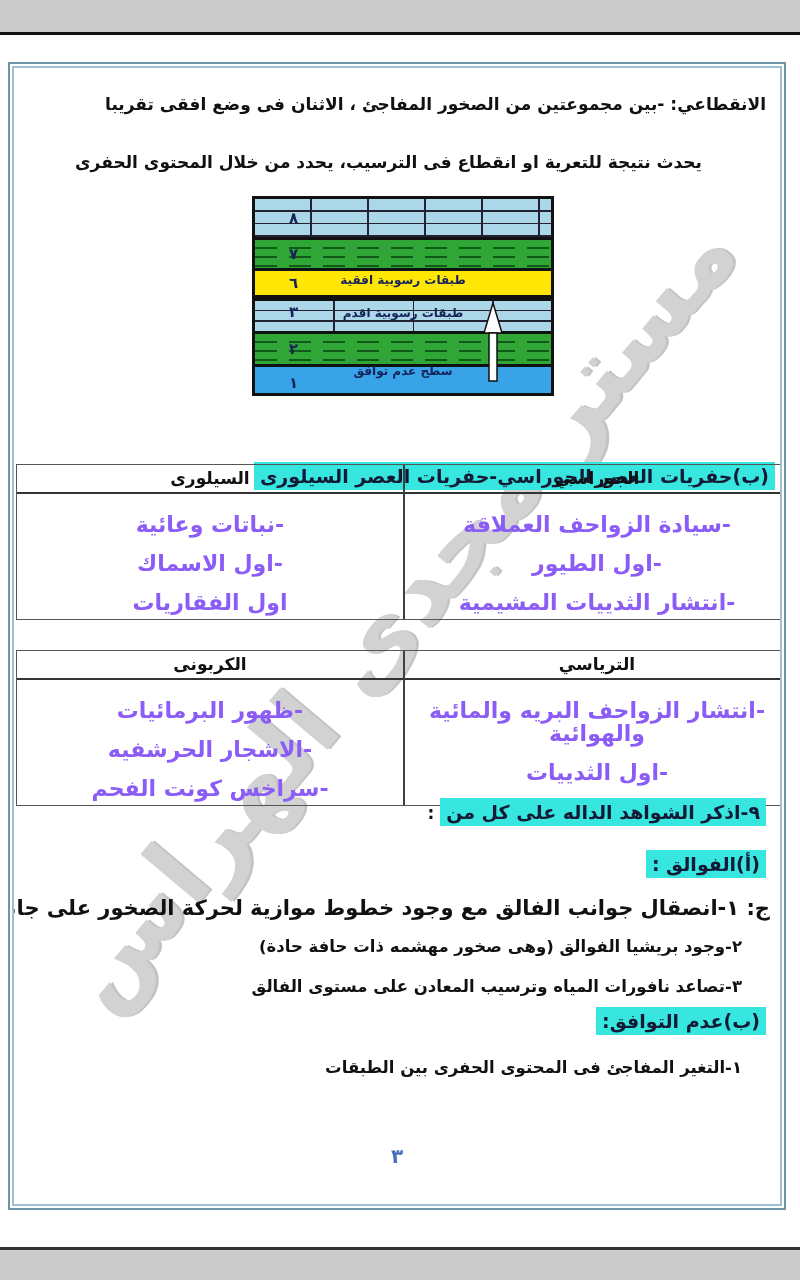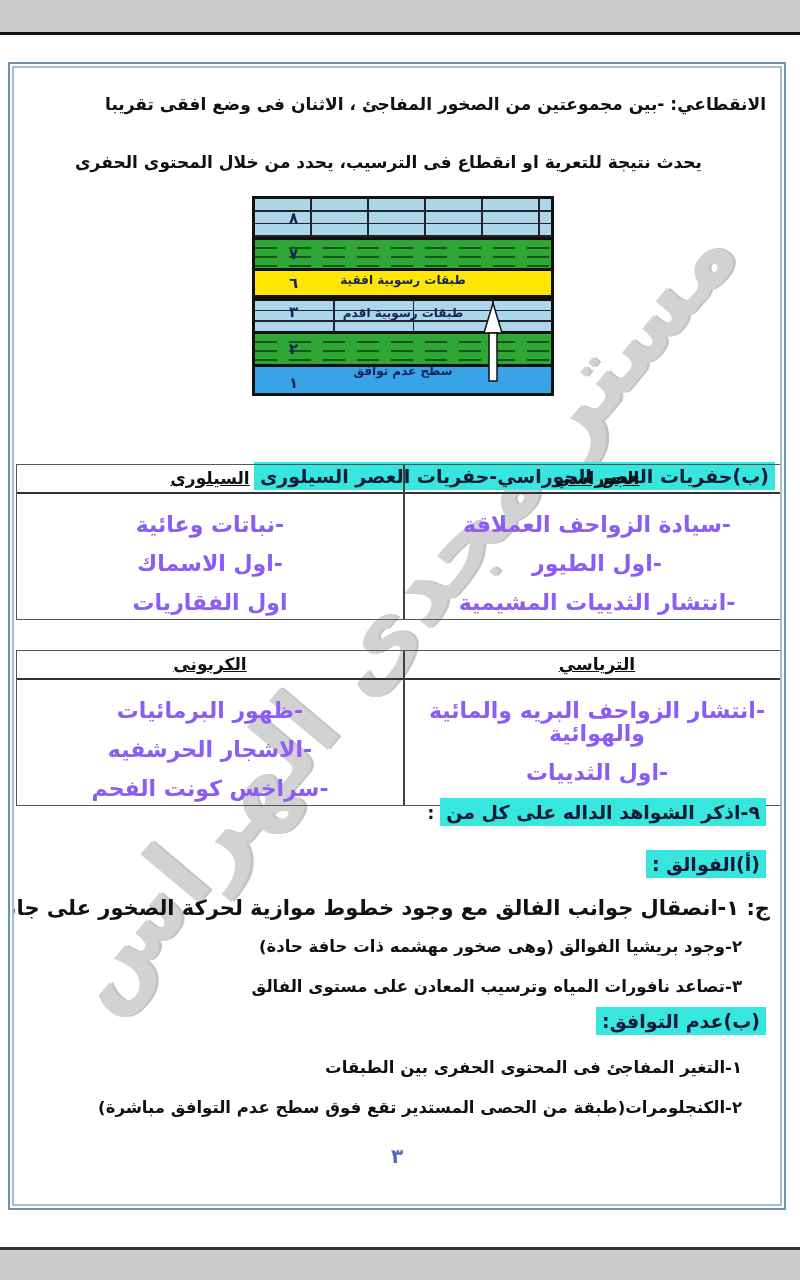--- a/index.html
+++ b/index.html
@@ -51,21 +51,21 @@
   }
   .lay-yellow{background-color:#ffe605;}
   .lay-blue{background-color:#38a3e6;}
   .lnum{position:absolute;left:34px;top:50%;transform:translateY(-50%);font-weight:bold;color:#16235a;font-size:15px;}
   .layer-txt{position:absolute;left:0;right:0;text-align:center;font-weight:bold;color:#16235a;font-size:12px;}
   .arrow-svg{position:absolute;right:48px;top:104px;z-index:2;}
   
   .ftable{position:absolute;left:2px;width:772px;display:flex;flex-direction:row;border:1px solid #555;background:transparent;}
   .fcol{width:50%;box-sizing:border-box;}
   .fcol:first-child{border-left:2px solid #404040;}
-  .fth{height:27px;line-height:27px;text-align:center;font-weight:bold;font-size:17px;color:#111;border-bottom:2px solid #333;text-decoration:underline;}
+  .fth{height:27px;line-height:27px;text-align:center;font-weight:bold;font-size:17px;color:#111;border-bottom:2px solid #333;}
   .ftd{padding:3px 4px 5px 4px;text-align:center;}
   .cell-line{font-weight:bold;font-size:22px;line-height:23px;color:#8b5cf6;margin-top:16px;}
   .pagenum{position:absolute;left:0;right:0;top:1076px;text-align:center;font-size:20px;font-weight:bold;color:#4a6fbd;}
 </style>
 </head>
 <body>
 
 <div class="top-bar"></div>
 
 <div class="page-frame">
@@ -156,20 +156,19 @@
 
     <div class="line" style="top:828px;right:10px;font-size:21px;">ج: ١-انصقال جوانب الفالق مع وجود خطوط موازية لحركة الصخور على جانبى الفالق</div>
     <div class="line" style="top:869px;right:38px;font-size:16.5px;">٢-وجود بريشيا الفوالق (وهى صخور مهشمه ذات حافة حادة)</div>
     <div class="line" style="top:909px;right:38px;font-size:16.5px;">٣-تصاعد نافورات المياه وترسيب المعادن على مستوى الفالق</div>
 
     <div class="line" style="top:942px;right:14px;">
       <span class="hl">(ب)عدم التوافق:</span>
     </div>
 
     <div class="line" style="top:990px;right:38px;font-size:16.5px;">١-التغير المفاجئ فى المحتوى الحفرى بين الطبقات</div>
-    <div class="line" style="top:1030px;right:38px;font-size:16.5px;">٢-الكنجلومرات(طبقة من الحصى المستدير تقع فوق سطح عدم التوافق مباشرة)</div>
 
     <div class="pagenum">٣</div>
 
   </div>
 </div>
 
 <div class="bottom-bar"></div>
 
 </body></html>

